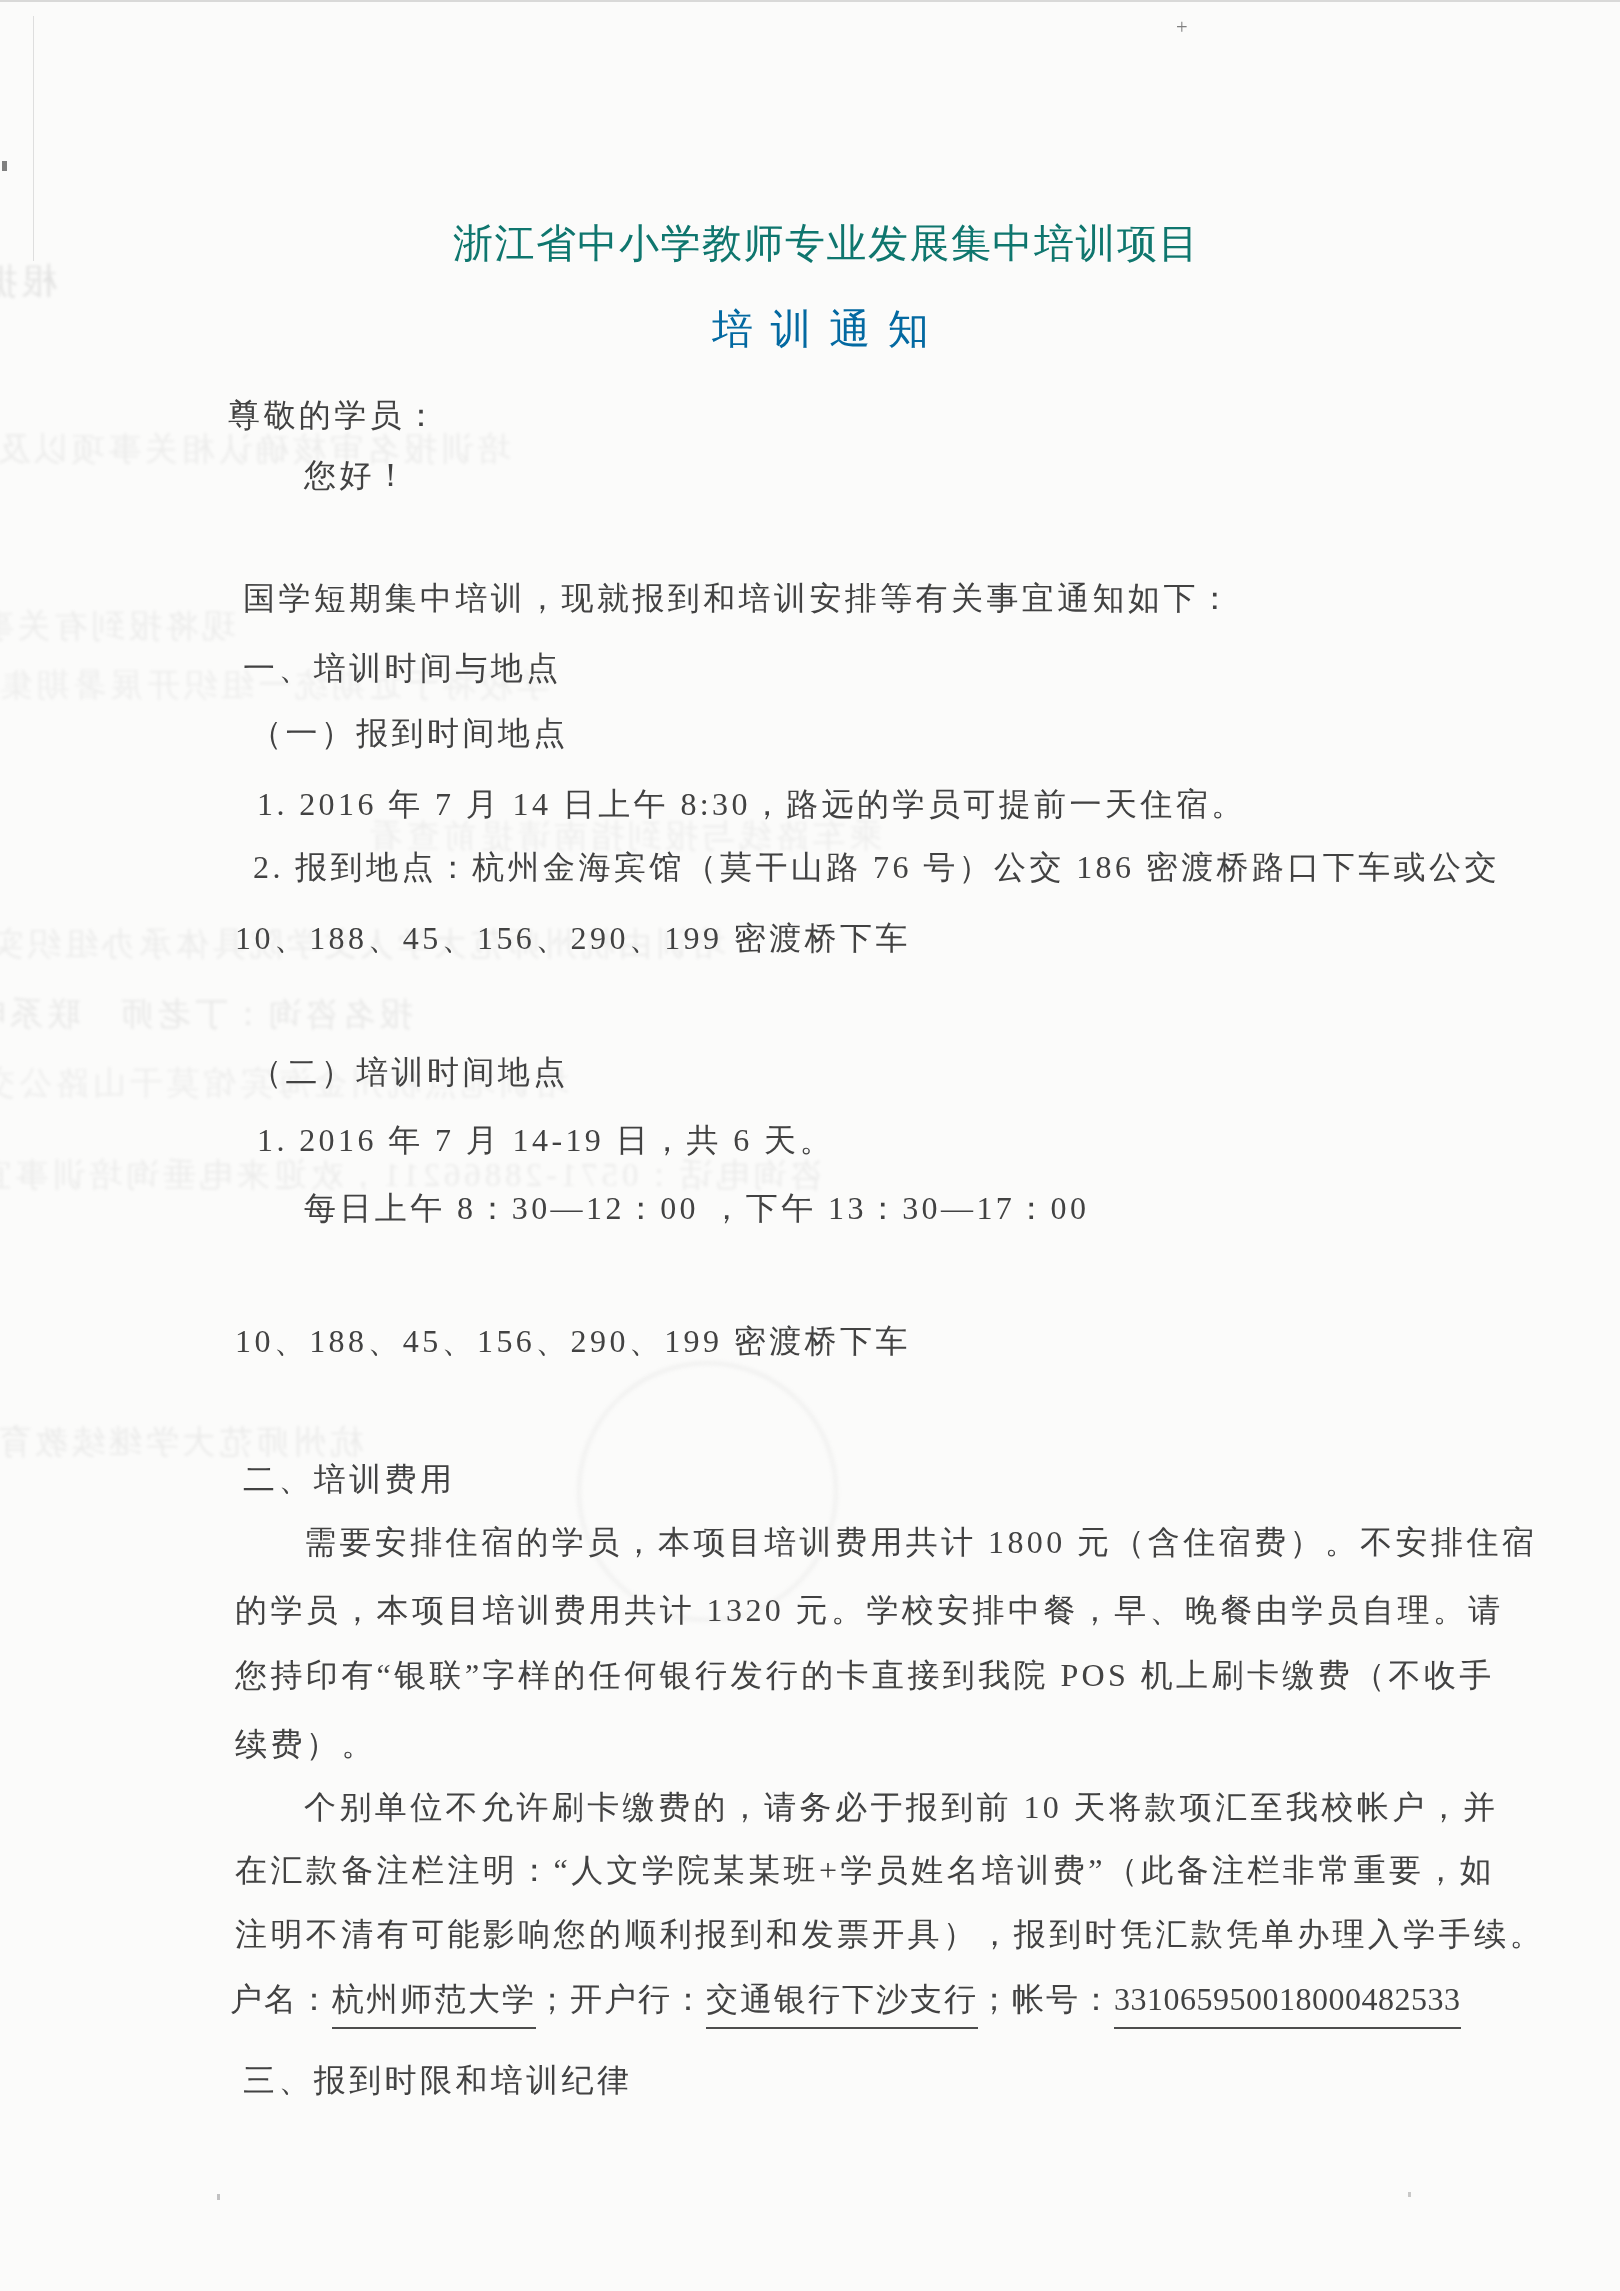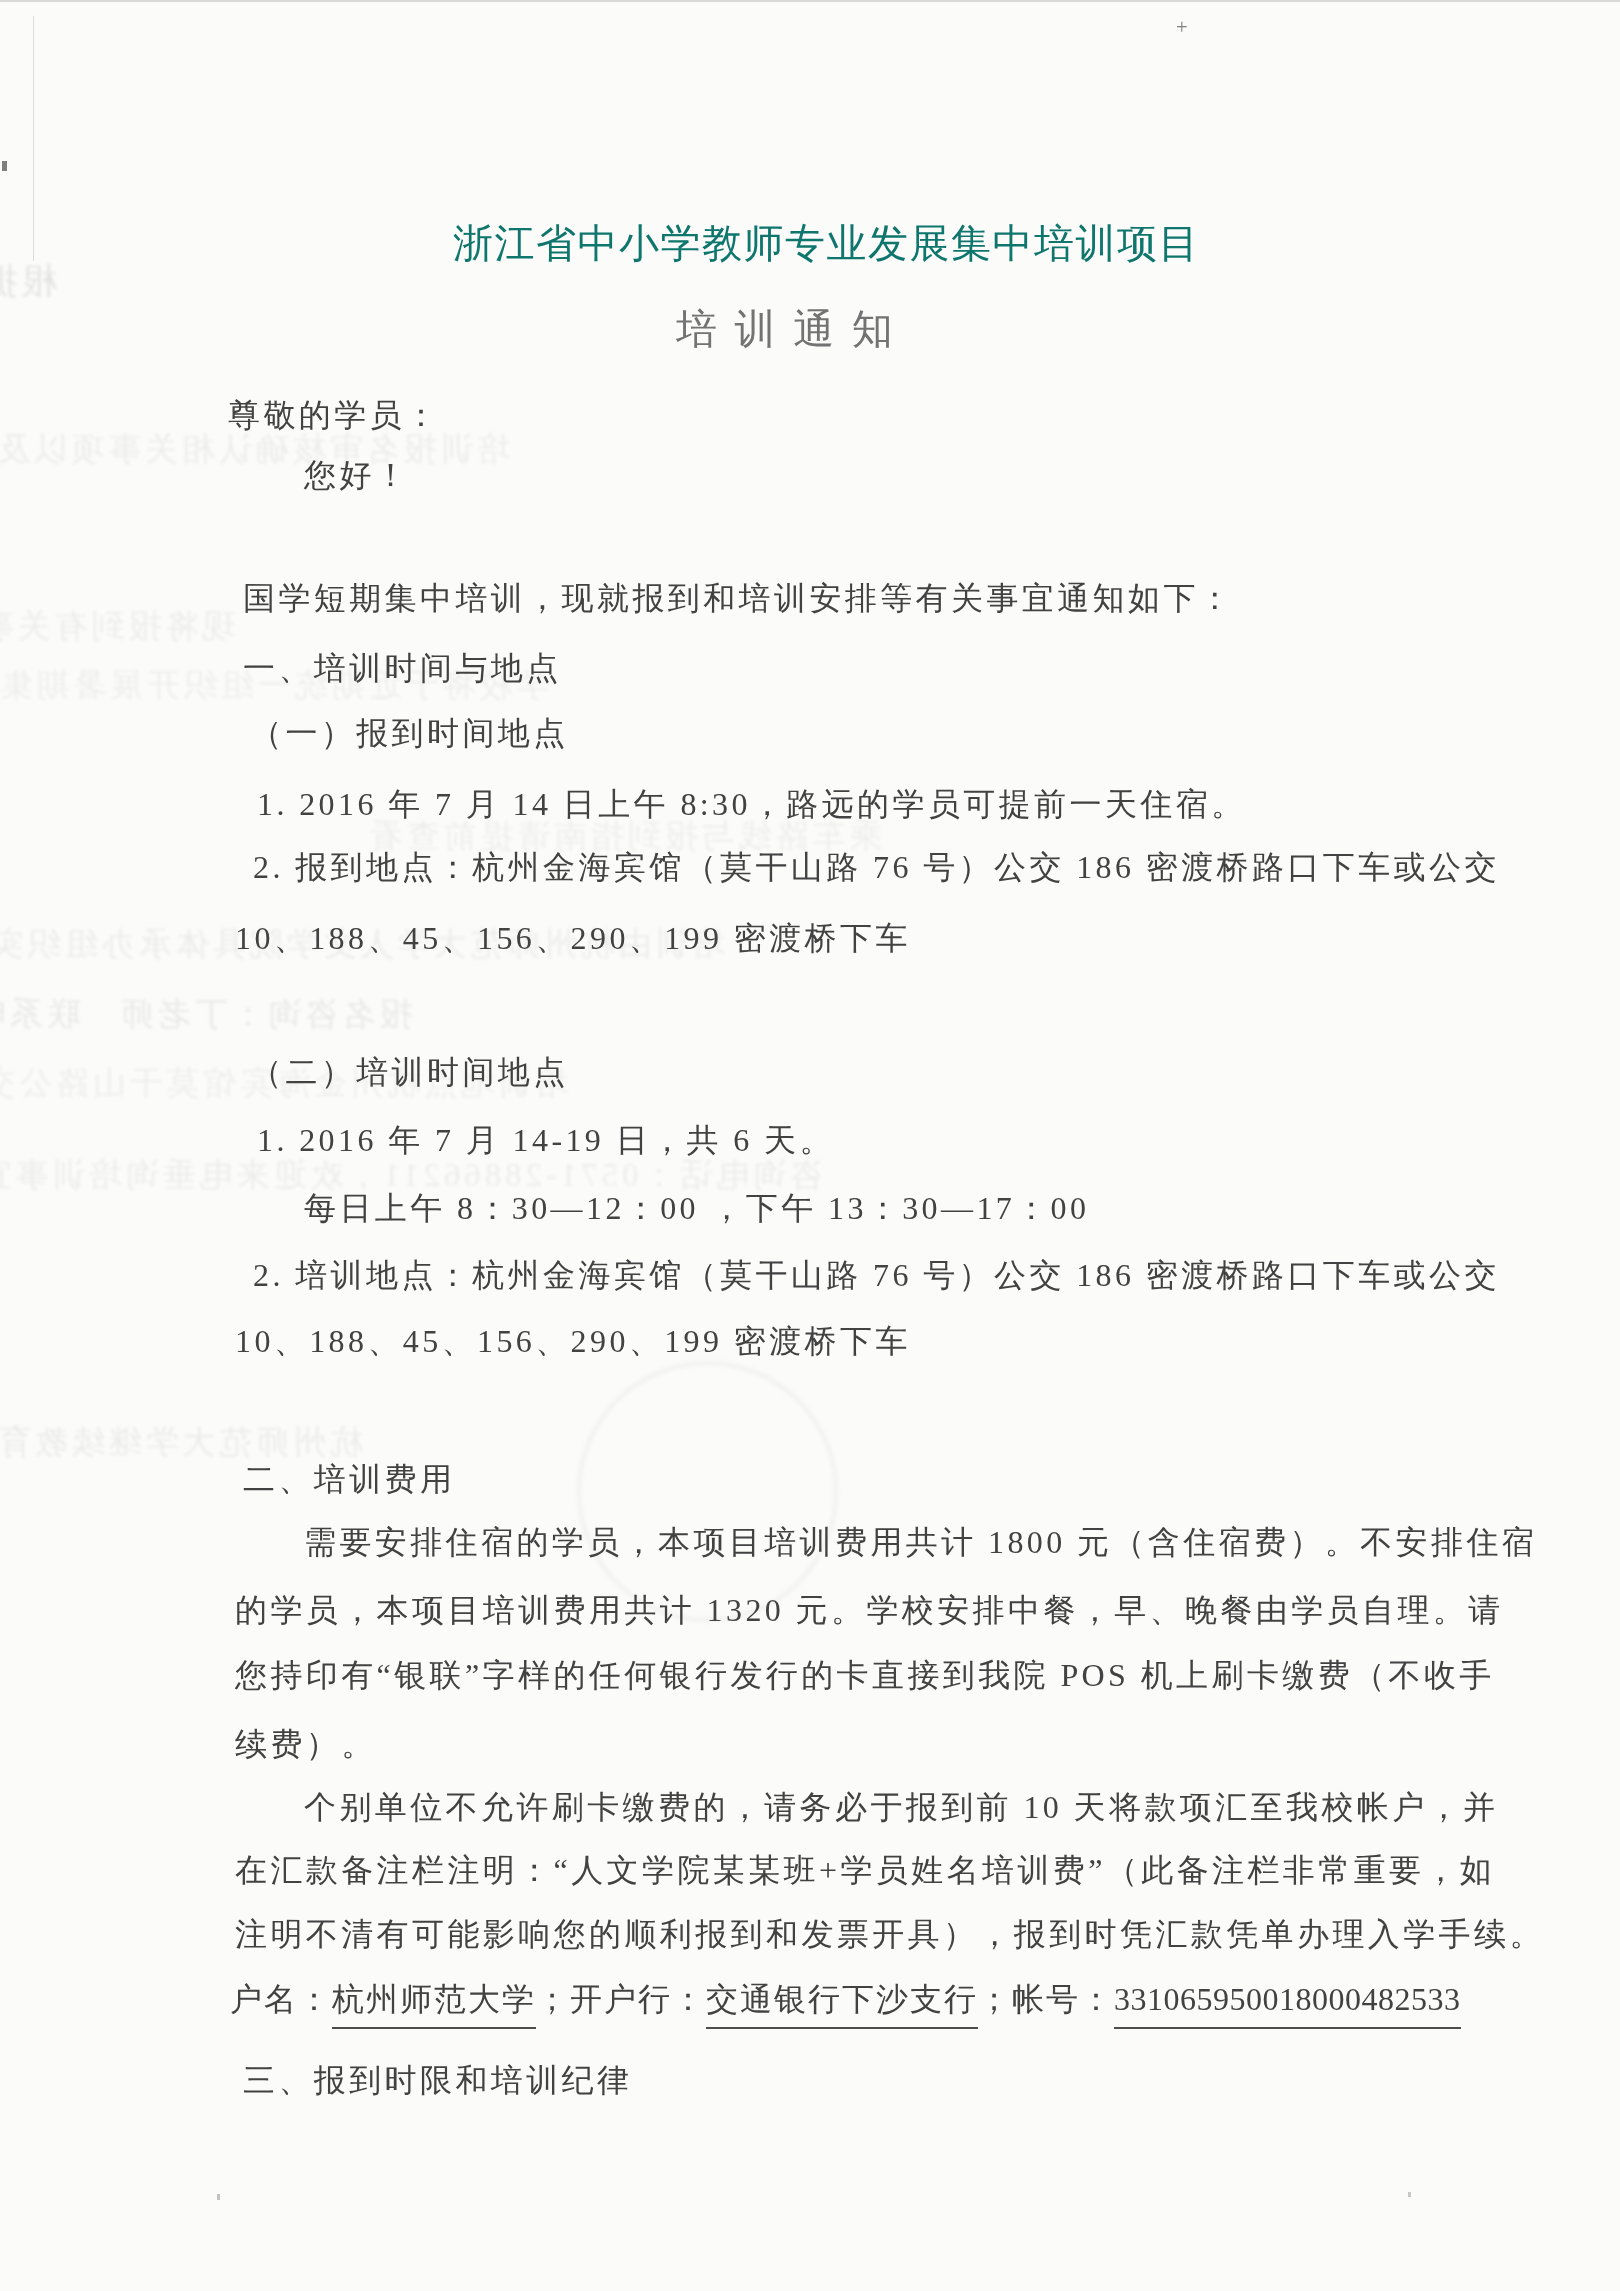--- a/index.html
+++ b/index.html
@@ -42,21 +42,21 @@
     border:2.9px solid #c9c9c9;border-radius:50%;opacity:.4;filter:blur(2.2px);
   }
 
   
   .line{
     position:absolute;white-space:nowrap;
     font-size:32px;letter-spacing:3.4px;line-height:1.15;
     color:#424242;
   }
   .doc-title{top:221px;left:453px;font-size:40px;letter-spacing:1.5px;color:#0f766e;text-align:right;}
-  .doc-subtitle{top:306px;left:676px;font-size:41px;letter-spacing:17.6px;color:#737373;text-align:right;}
+  .doc-subtitle{top:306px;left:712px;font-size:41px;letter-spacing:17.6px;color:#0369a1;text-align:right;}
 
   .bl0{top:397px;left:228px;}
   .bl1{top:457px;left:304px;}
   .bl2{top:515px;left:304px;}
   .bl3{top:580px;left:243px;}
   .bl4{top:650px;left:243px;}
   .bl5{top:715px;left:250px;}
   .bl6{top:786px;left:257px;}
   .bl7{top:849px;left:253px;}
   .bl8{top:920px;left:235px;}
@@ -110,21 +110,20 @@
   <div class="line bl1">您好！</div>
   <div class="line bl3">国学短期集中培训，现就报到和培训安排等有关事宜通知如下：</div>
   <div class="line bl4">一、培训时间与地点</div>
   <div class="line bl5">（一）报到时间地点</div>
   <div class="line bl6">1. 2016 年 7 月 14 日上午 8:30，路远的学员可提前一天住宿。</div>
   <div class="line bl7">2. 报到地点：杭州金海宾馆（莫干山路 76 号）公交 186 密渡桥路口下车或公交</div>
   <div class="line bl8">10、188、45、156、290、199 密渡桥下车</div>
   <div class="line bl9">（二）培训时间地点</div>
   <div class="line bl10">1. 2016 年 7 月 14-19 日，共 6 天。</div>
   <div class="line bl11">每日上午 8：30—12：00 ，下午 13：30—17：00</div>
-  <div class="line bl12">2. 培训地点：杭州金海宾馆（莫干山路 76 号）公交 186 密渡桥路口下车或公交</div>
   <div class="line bl13">10、188、45、156、290、199 密渡桥下车</div>
   <div class="line bl14">二、培训费用</div>
   <div class="line bl15">需要安排住宿的学员，本项目培训费用共计 1800 元（含住宿费）。不安排住宿</div>
   <div class="line bl16">的学员，本项目培训费用共计 1320 元。学校安排中餐，早、晚餐由学员自理。请</div>
   <div class="line bl17">您持印有“银联”字样的任何银行发行的卡直接到我院 POS 机上刷卡缴费（不收手</div>
   <div class="line bl18">续费）。</div>
   <div class="line bl19">个别单位不允许刷卡缴费的，请务必于报到前 10 天将款项汇至我校帐户，并</div>
   <div class="line bl20">在汇款备注栏注明：“人文学院某某班+学员姓名培训费”（此备注栏非常重要，如</div>
   <div class="line bl21">注明不清有可能影响您的顺利报到和发票开具），报到时凭汇款凭单办理入学手续。</div>
 

